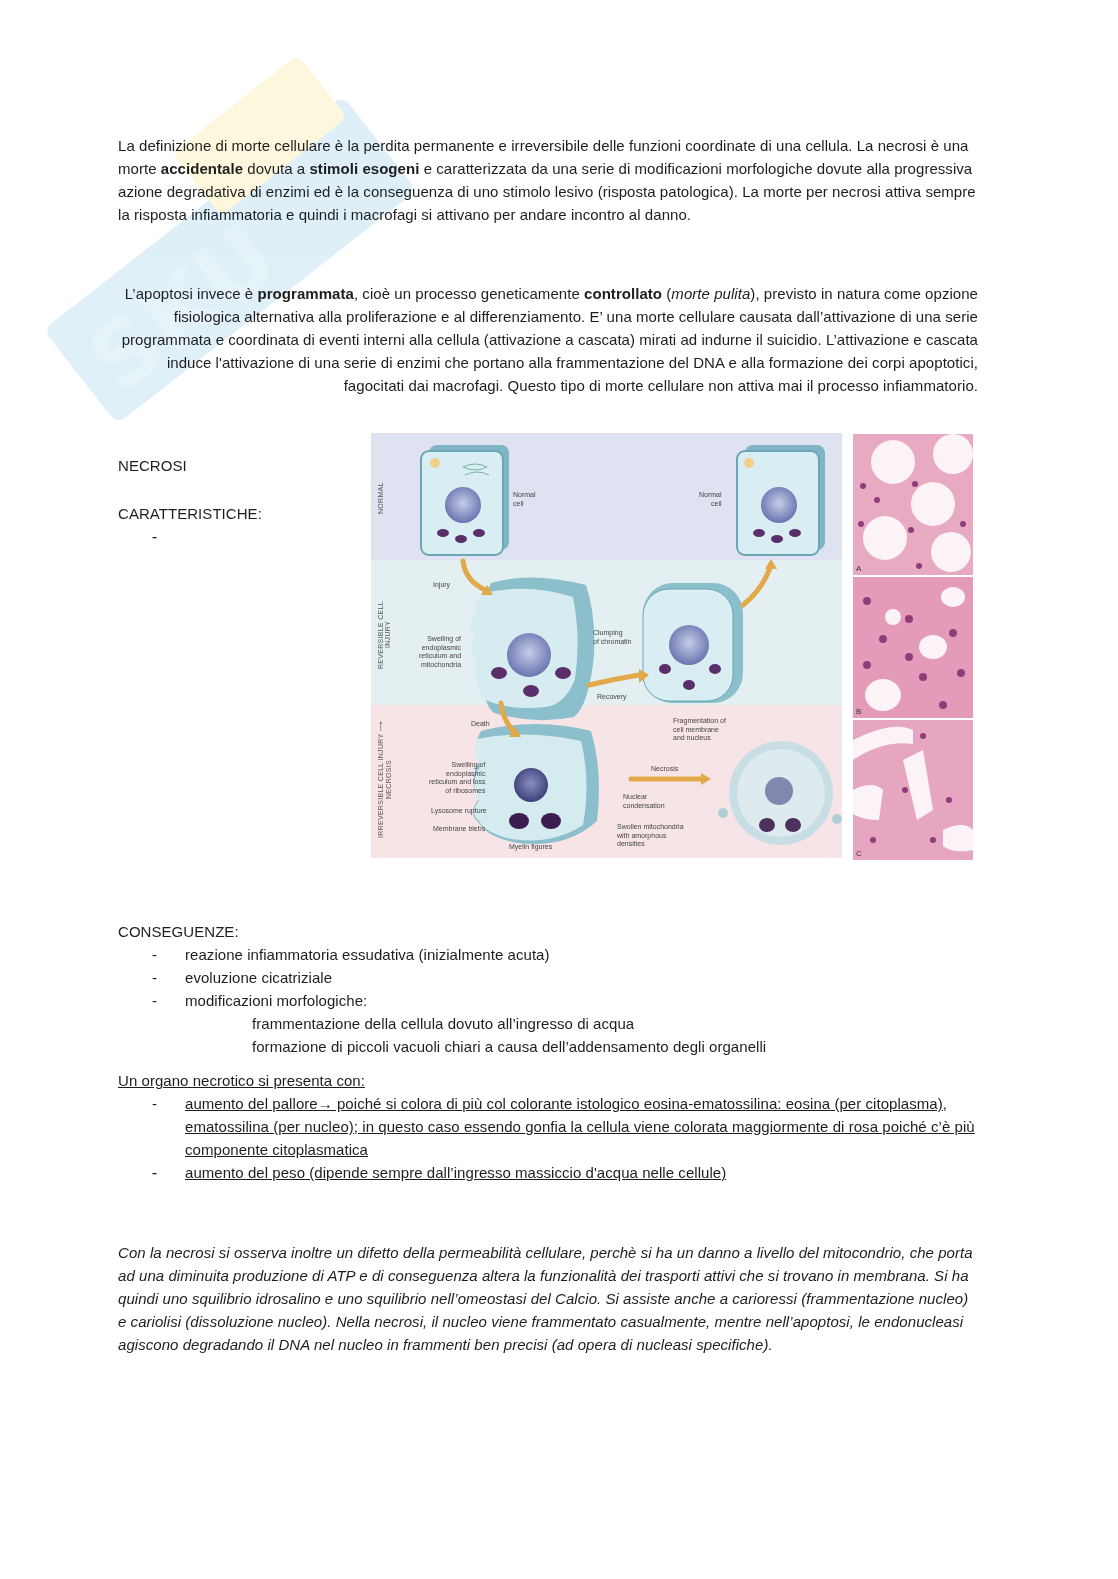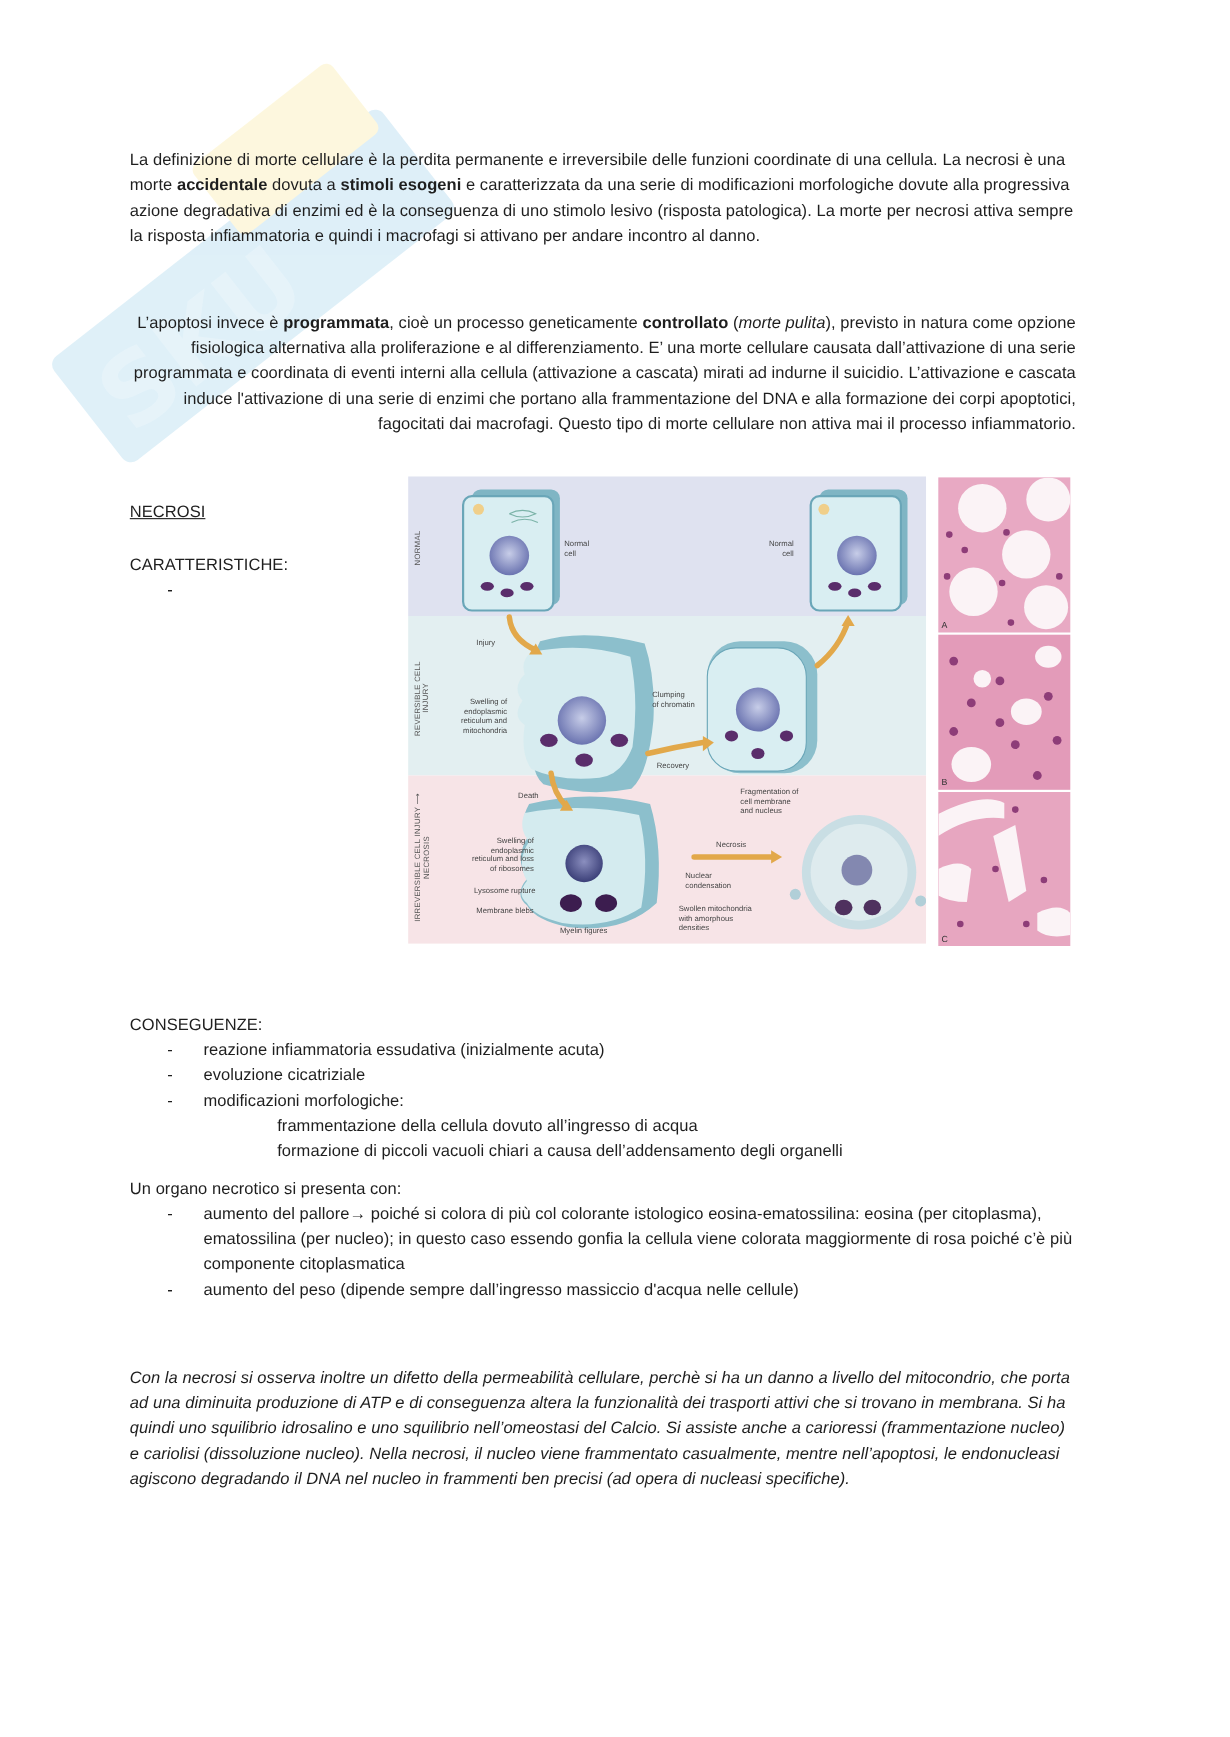--- a/index.html
+++ b/index.html
@@ -4,28 +4,28 @@
   <style>
     html, body { margin: 0; padding: 0; background: #ffffff; }
     body { width: 1118px; height: 1579px; position: relative; overflow: hidden;
            font-family: "Liberation Sans", "DejaVu Sans", sans-serif; color: #1e1e1e; }
     .watermark { position: absolute; left: 20px; top: 20px; width: 420px; height: 450px; pointer-events: none; }
     .txt { position: absolute; left: 118px; font-size: 15px; line-height: 23px; letter-spacing: 0.05px; }
     .txt b { font-weight: bold; }
     .para1 { top: 134px; width: 860px; }
     .para2 { top: 282px; width: 860px; text-align: right; }
     .necro { top: 454px; width: 240px; }
-    .necro .u { text-decoration: underline; }
+    .necro .u { }
     .gap { height: 24.6px; }
     .bullets { margin: 0; padding: 0; list-style: none; }
     .bullets li { position: relative; padding-left: 67px; }
     .bullets li .dash { position: absolute; left: 34px; top: 0; }
     .conseg { top: 920px; width: 860px; }
     .sub { padding-left: 134px; }
-    .organo { top: 1069px; width: 860px; }
+    .organo { top: 1069px; width: 860px; text-decoration: underline; }
     .final { top: 1241px; width: 860px; font-style: italic; }
 
     .diagram { position: absolute; left: 371px; top: 433px; width: 471px; height: 425px; overflow: hidden; }
     .row { position: absolute; left: 0; width: 471px; }
     .row-normal { top: 0; height: 127px; background: #dfe2f0; }
     .row-rev { top: 127px; height: 145px; background: #e3eff1; }
     .row-irr { top: 272px; height: 153px; background: #f7e4e7; }
     .rowlabel { position: absolute; left: 6px; width: 14px; font-size: 7px; color: #555; writing-mode: vertical-rl; transform: rotate(180deg); text-align: center; letter-spacing: 0.3px; }
     .dlabel { position: absolute; font-size: 7px; line-height: 8.5px; color: #444; white-space: pre-line; }
 

